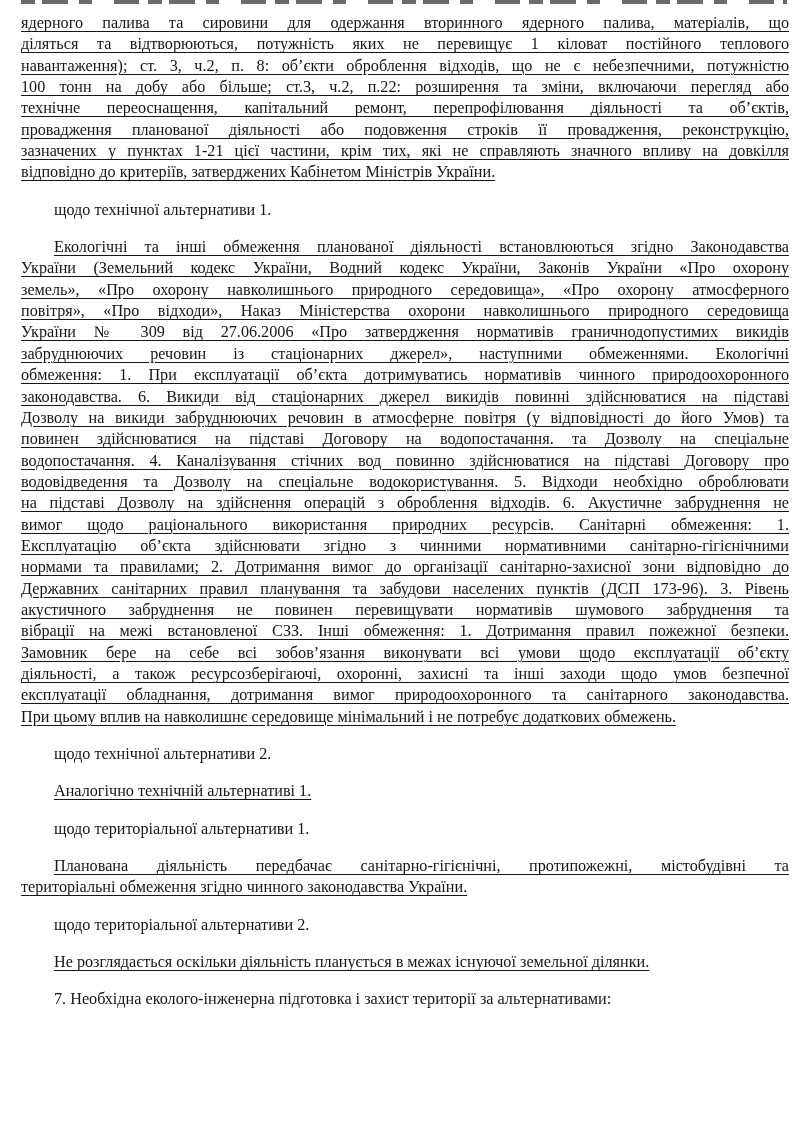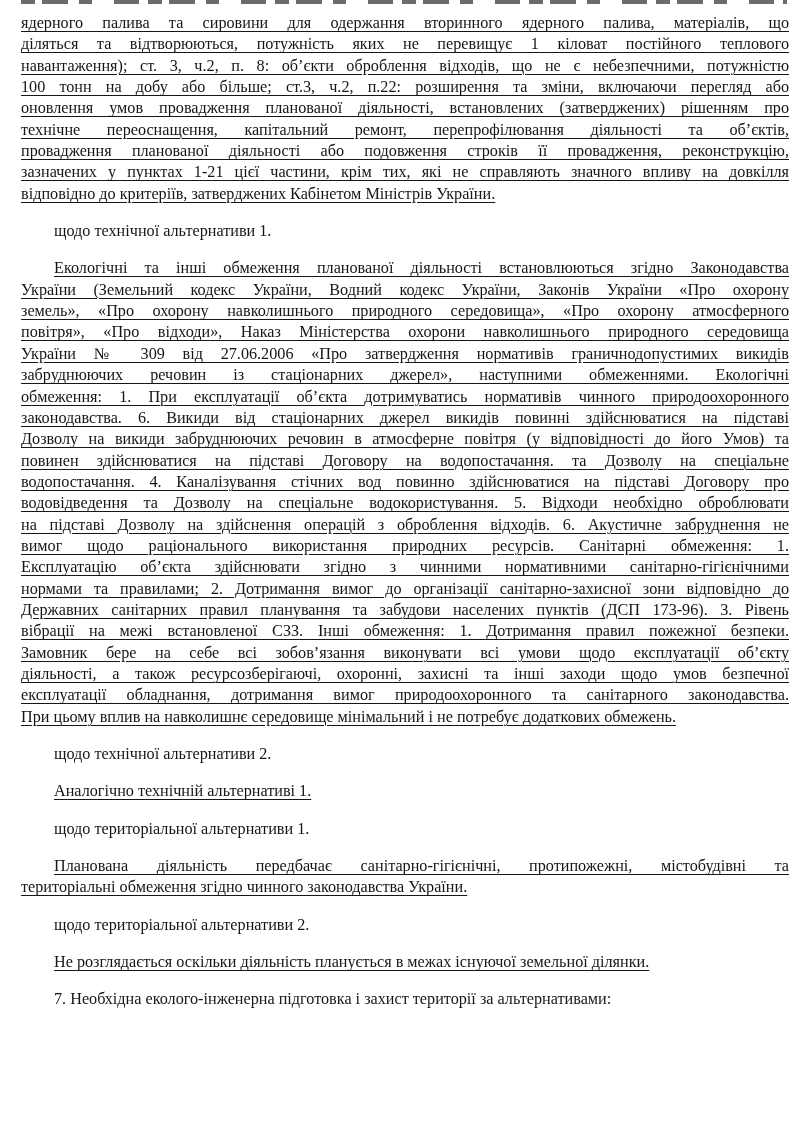--- a/index.html
+++ b/index.html
@@ -63,21 +63,20 @@
 <body>
 
 <div class="page">
   <div class="cut-line"></div>
   <div class="content">
       <p class="para u">
         <span class="line">ядерного палива та сировини для одержання вторинного ядерного палива, матеріалів, що</span>
         <span class="line">діляться та відтворюються, потужність яких не перевищує 1 кіловат постійного теплового</span>
         <span class="line">навантаження); ст. 3, ч.2, п. 8: об’єкти оброблення відходів, що не є небезпечними, потужністю</span>
         <span class="line">100 тонн на добу або більше; ст.3, ч.2, п.22: розширення та зміни, включаючи перегляд або</span>
-        <span class="line">оновлення умов провадження планованої діяльності, встановлених (затверджених) рішенням про</span>
         <span class="line">технічне переоснащення, капітальний ремонт, перепрофілювання діяльності та об’єктів,</span>
         <span class="line">провадження планованої діяльності або подовження строків її провадження, реконструкцію,</span>
         <span class="line">зазначених у пунктах 1-21 цієї частини, крім тих, які не справляють значного впливу на довкілля</span>
         <span class="line last">відповідно до критеріїв, затверджених Кабінетом Міністрів України.</span>
       </p>
       <p class="para ind">
         <span class="line last">щодо технічної альтернативи 1.</span>
       </p>
       <p class="para u ind">
         <span class="line">Екологічні та інші обмеження планованої діяльності встановлюються згідно Законодавства</span>
@@ -90,20 +89,21 @@
         <span class="line">законодавства. 6. Викиди від стаціонарних джерел викидів повинні здійснюватися на підставі</span>
         <span class="line">Дозволу на викиди забруднюючих речовин в атмосферне повітря (у відповідності до його Умов) та</span>
         <span class="line">повинен здійснюватися на підставі Договору на водопостачання. та Дозволу на спеціальне</span>
         <span class="line">водопостачання. 4. Каналізування стічних вод повинно здійснюватися на підставі Договору про</span>
         <span class="line">водовідведення та Дозволу на спеціальне водокористування. 5. Відходи необхідно оброблювати</span>
         <span class="line">на підставі Дозволу на здійснення операцій з оброблення відходів. 6. Акустичне забруднення не</span>
         <span class="line">вимог щодо раціонального використання природних ресурсів. Санітарні обмеження: 1.</span>
         <span class="line">Експлуатацію об’єкта здійснювати згідно з чинними нормативними санітарно-гігієнічними</span>
         <span class="line">нормами та правилами; 2. Дотримання вимог до організації санітарно-захисної зони відповідно до</span>
         <span class="line">Державних санітарних правил планування та забудови населених пунктів (ДСП 173-96). 3. Рівень</span>
+        <span class="line">акустичного забруднення не повинен перевищувати нормативів шумового забруднення та</span>
         <span class="line">вібрації на межі встановленої СЗЗ. Інші обмеження: 1. Дотримання правил пожежної безпеки.</span>
         <span class="line">Замовник бере на себе всі зобов’язання виконувати всі умови щодо експлуатації об’єкту</span>
         <span class="line">діяльності, а також ресурсозберігаючі, охоронні, захисні та інші заходи щодо умов безпечної</span>
         <span class="line">експлуатації обладнання, дотримання вимог природоохоронного та санітарного законодавства.</span>
         <span class="line last">При цьому вплив на навколишнє середовище мінімальний і не потребує додаткових обмежень.</span>
       </p>
       <p class="para ind">
         <span class="line last">щодо технічної альтернативи 2.</span>
       </p>
       <p class="para u ind">

